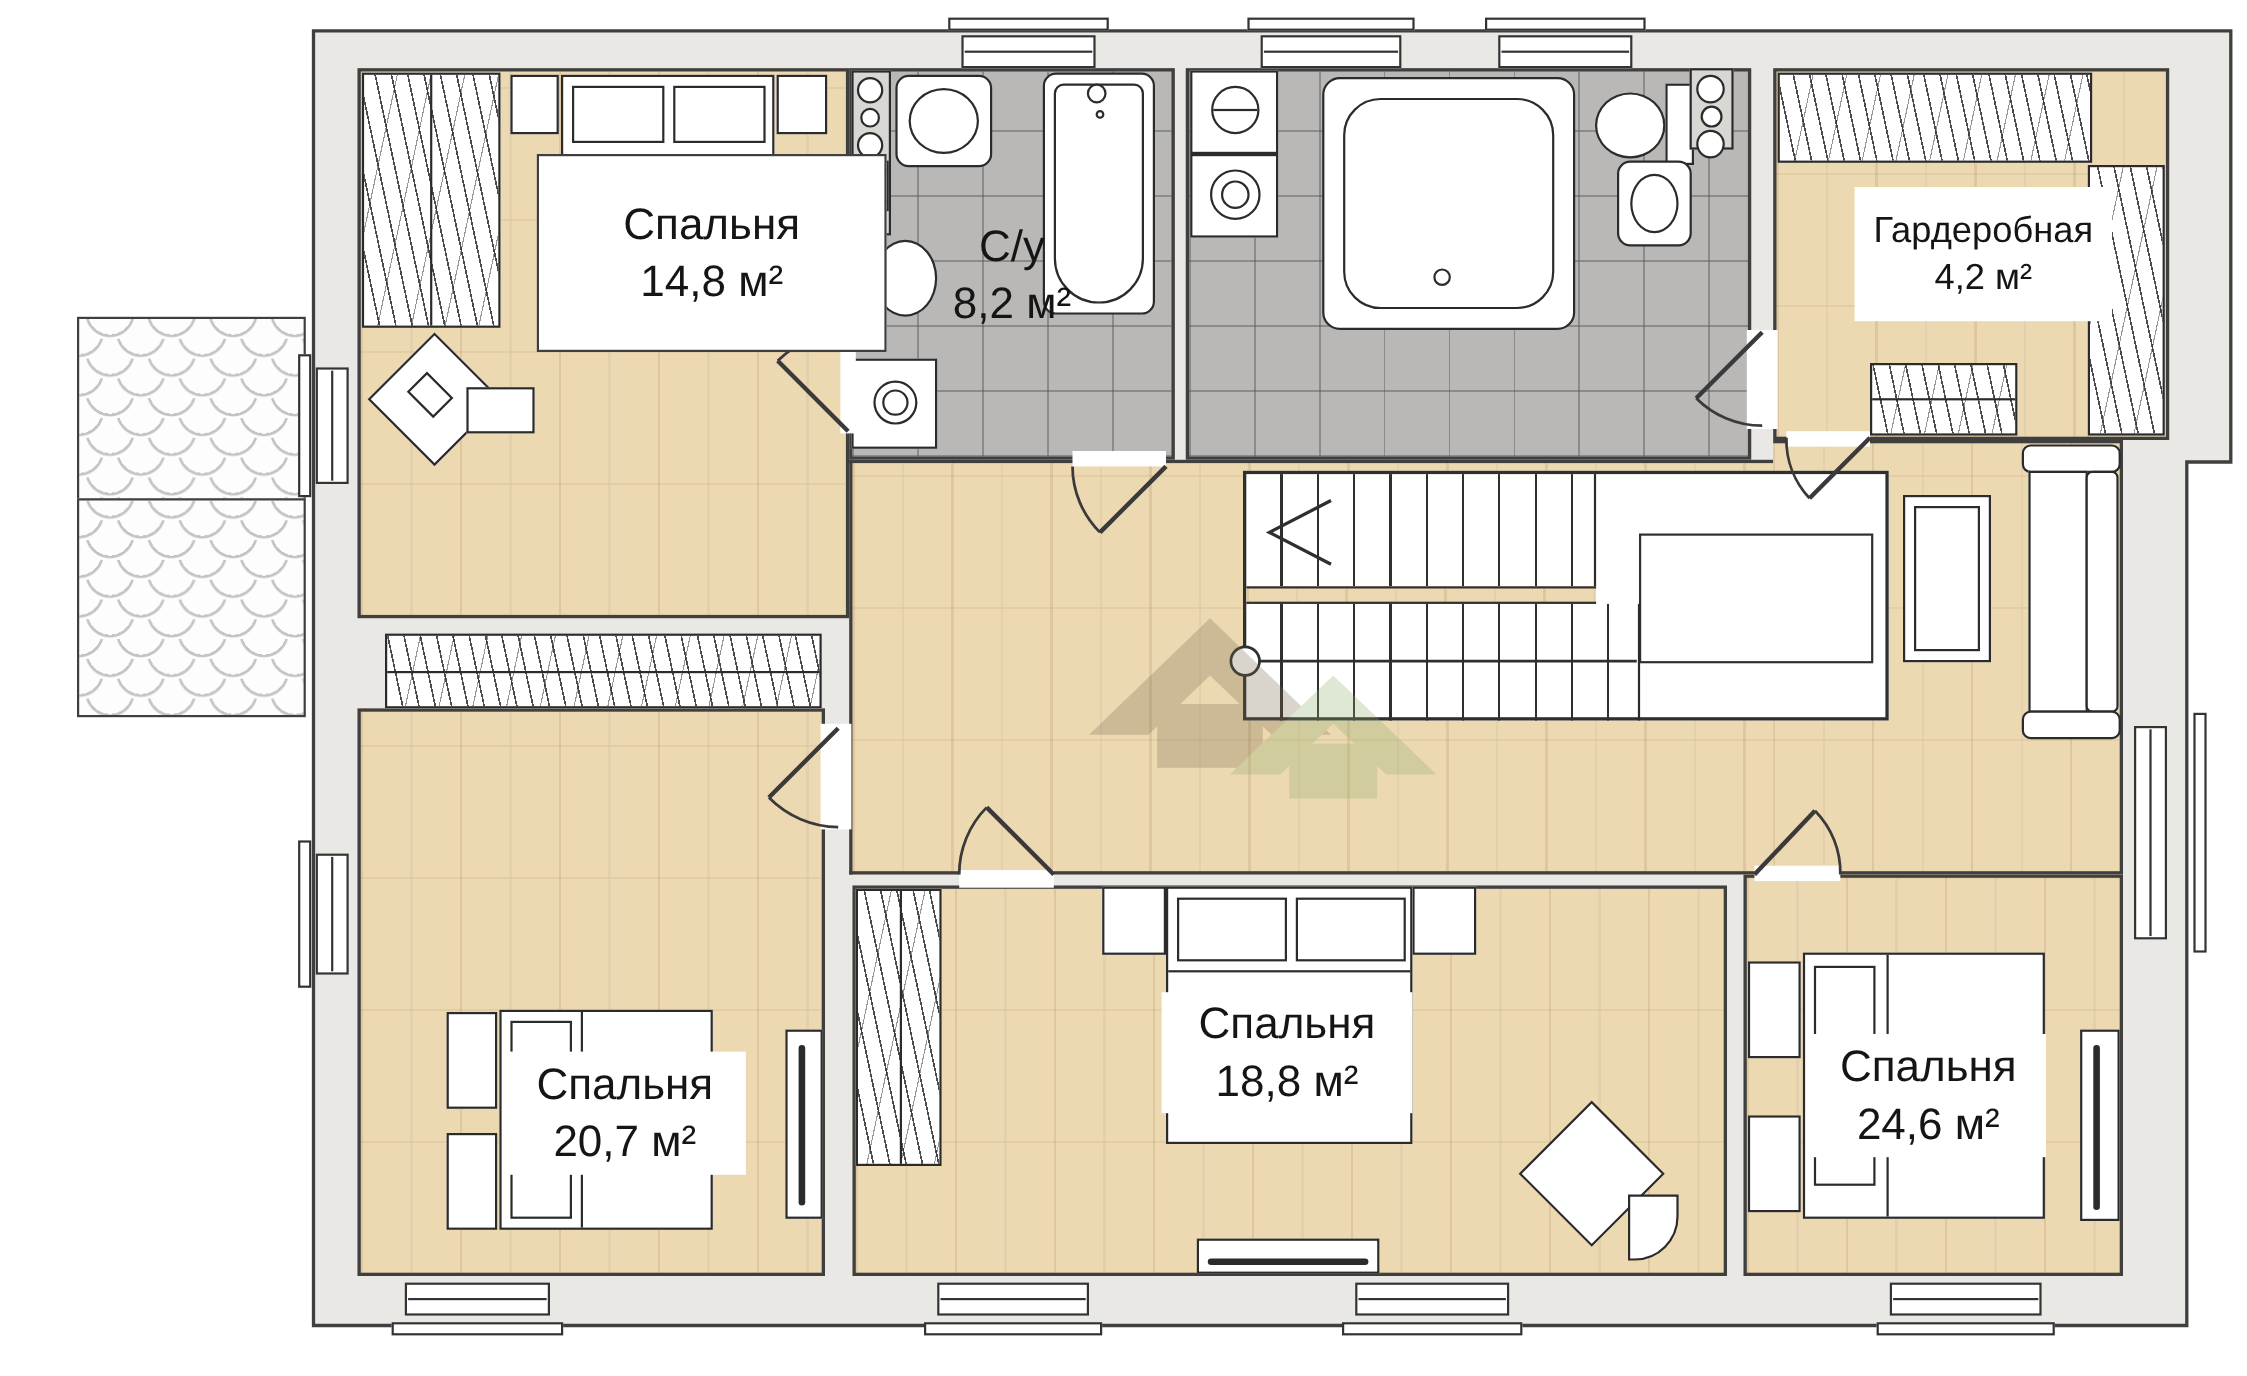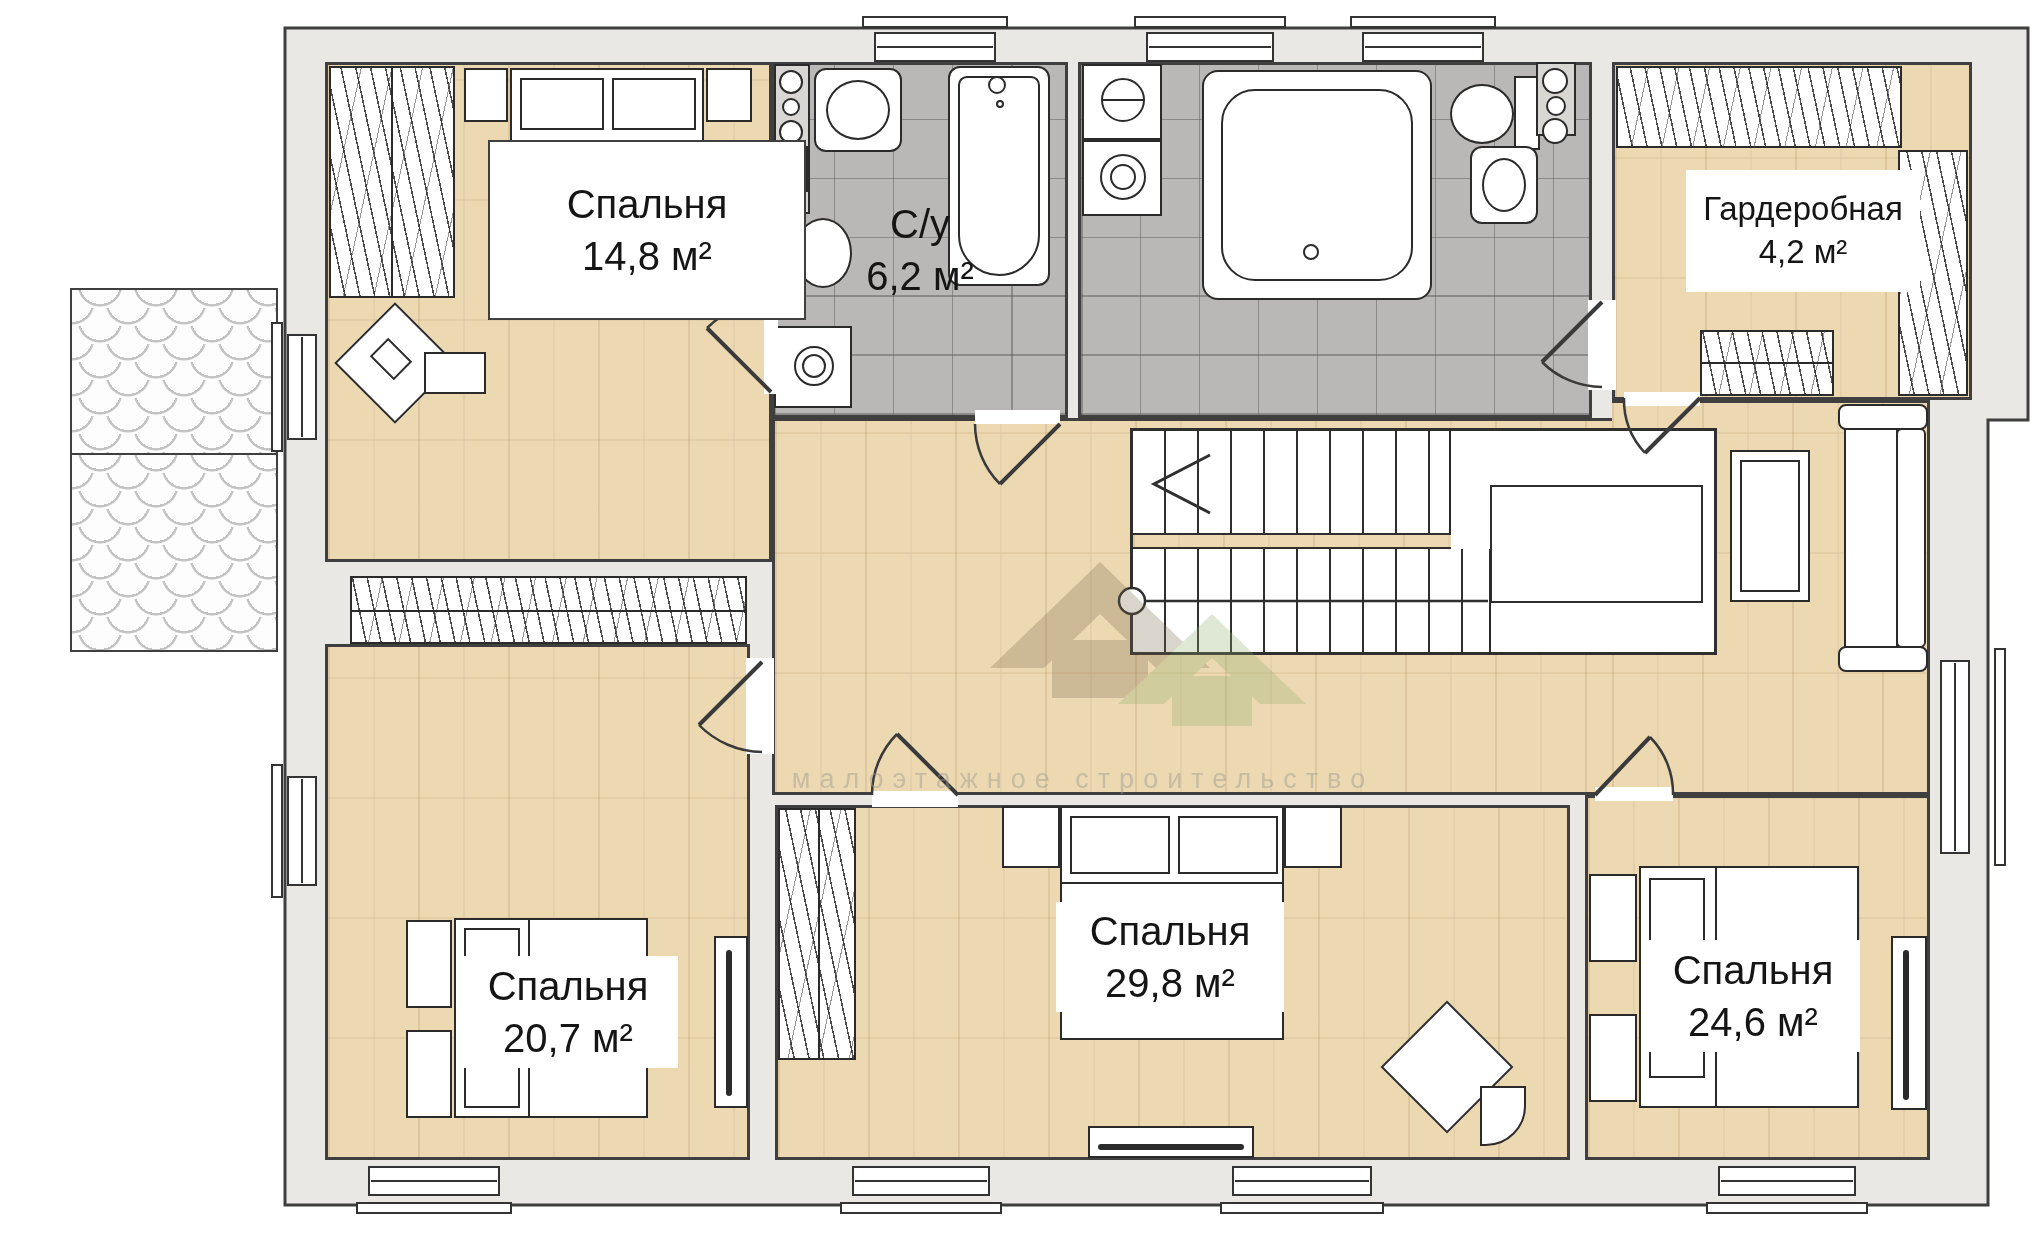--- a/index.html
+++ b/index.html
@@ -238,34 +238,33 @@
 
   <div class="winf v" style="left:1940px;top:660px;width:30px;height:194px"></div>
   <div class="sill" style="left:1994px;top:648px;width:12px;height:218px"></div>
 
   <div class="rlabel boxed" style="left:488px;top:140px;width:314px;height:176px">
     <span>Спальня</span>
     <span>14,8 м²</span>
   </div>
   <div class="rlabel" style="left:800px;top:190px;width:240px;height:120px">
     <span>С/у</span>
-    <span>6,2 м²</span>
+    <span>8,2 м²</span>
   </div>
   <div class="rlabel whitebg" style="left:1686px;top:170px;width:234px;height:122px;font-size:33px">
     <span>Гардеробная</span>
     <span>4,2 м²</span>
   </div>
   <div class="rlabel whitebg" style="left:458px;top:956px;width:220px;height:112px">
     <span>Спальня</span>
     <span>20,7 м²</span>
   </div>
   <div class="rlabel whitebg" style="left:1056px;top:902px;width:228px;height:110px">
     <span>Спальня</span>
-    <span>29,8 м²</span>
+    <span>18,8 м²</span>
   </div>
   <div class="rlabel whitebg" style="left:1646px;top:940px;width:214px;height:112px">
     <span>Спальня</span>
     <span>24,6 м²</span>
   </div>
 
-  <div class="wm-sub">малоэтажное строительство</div>
 
 </div>
 
 </body></html>

